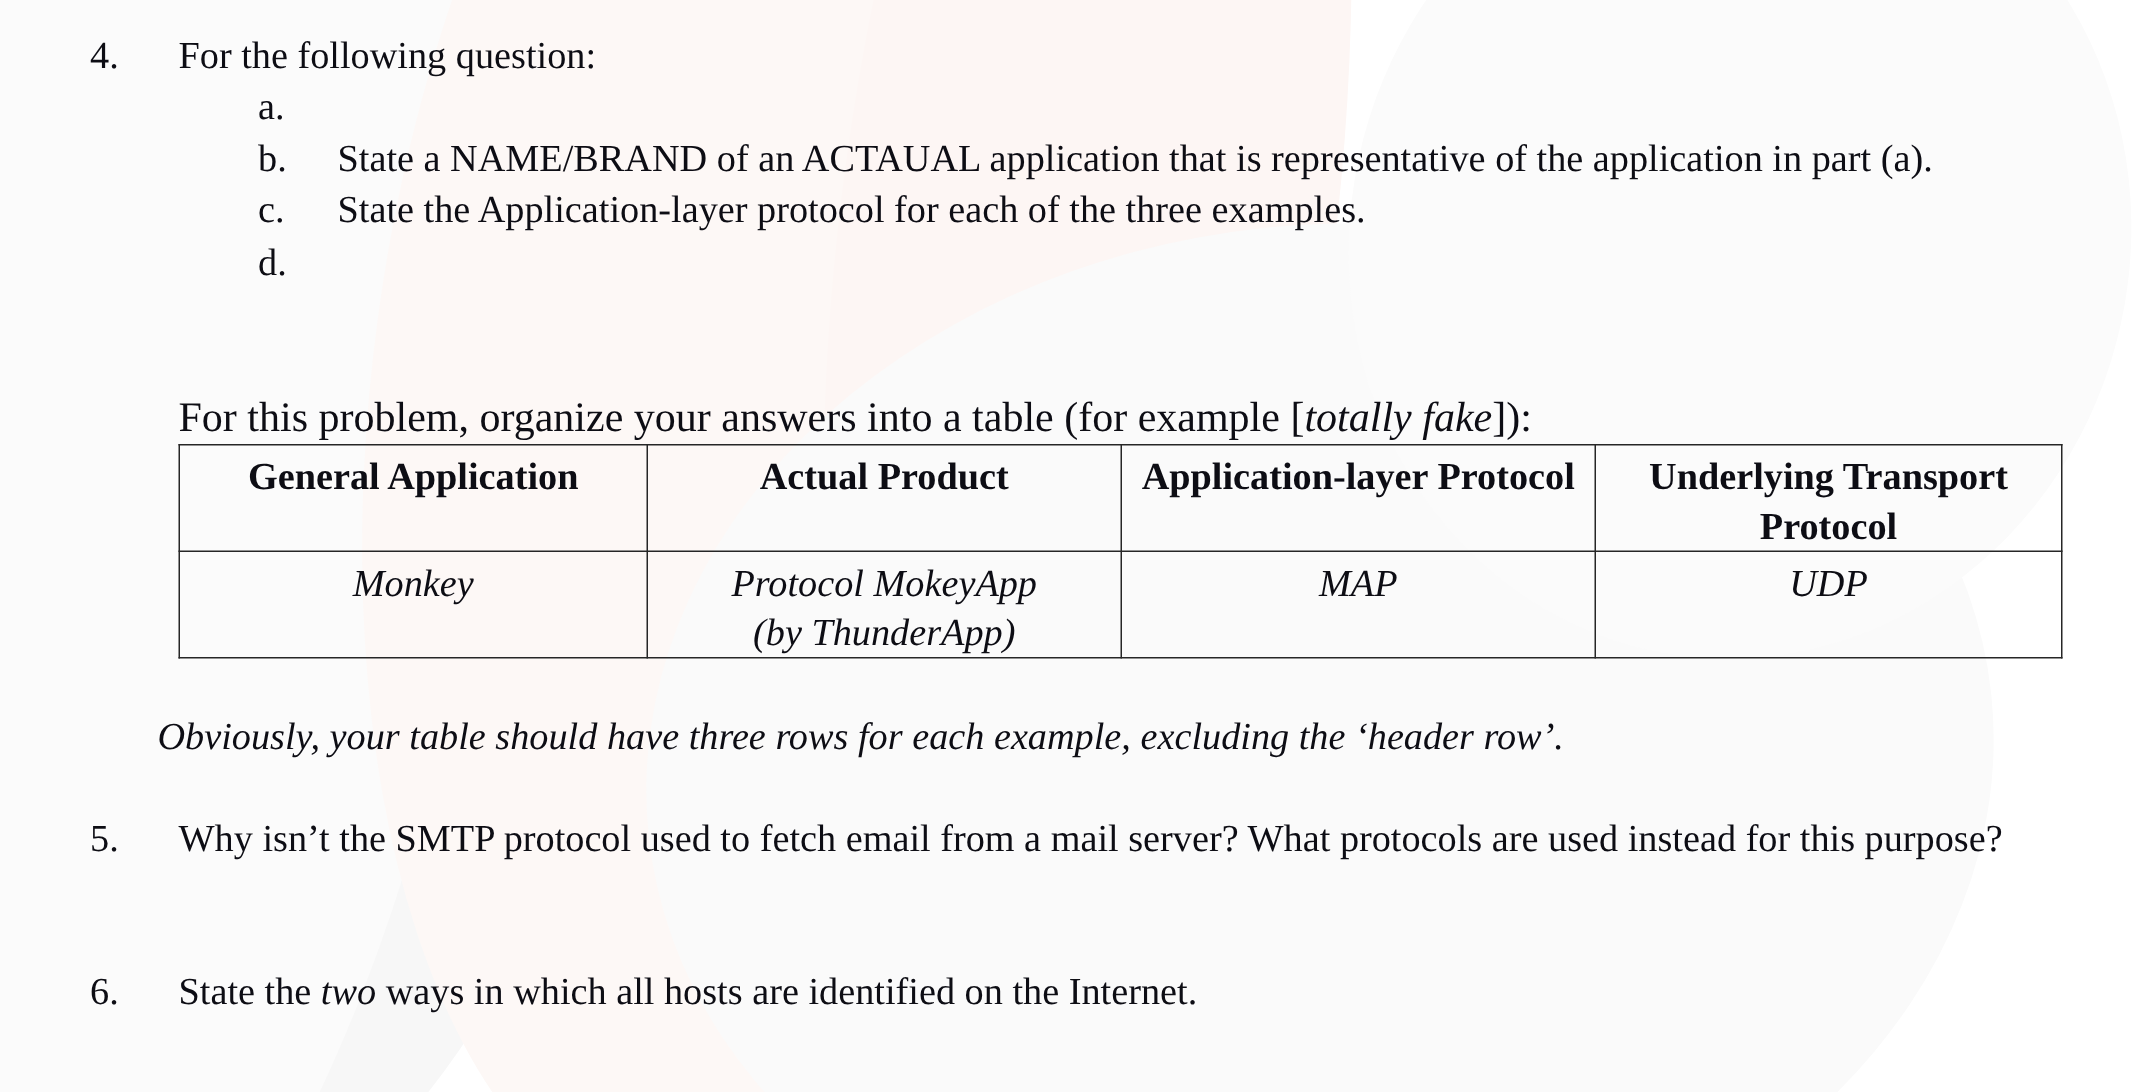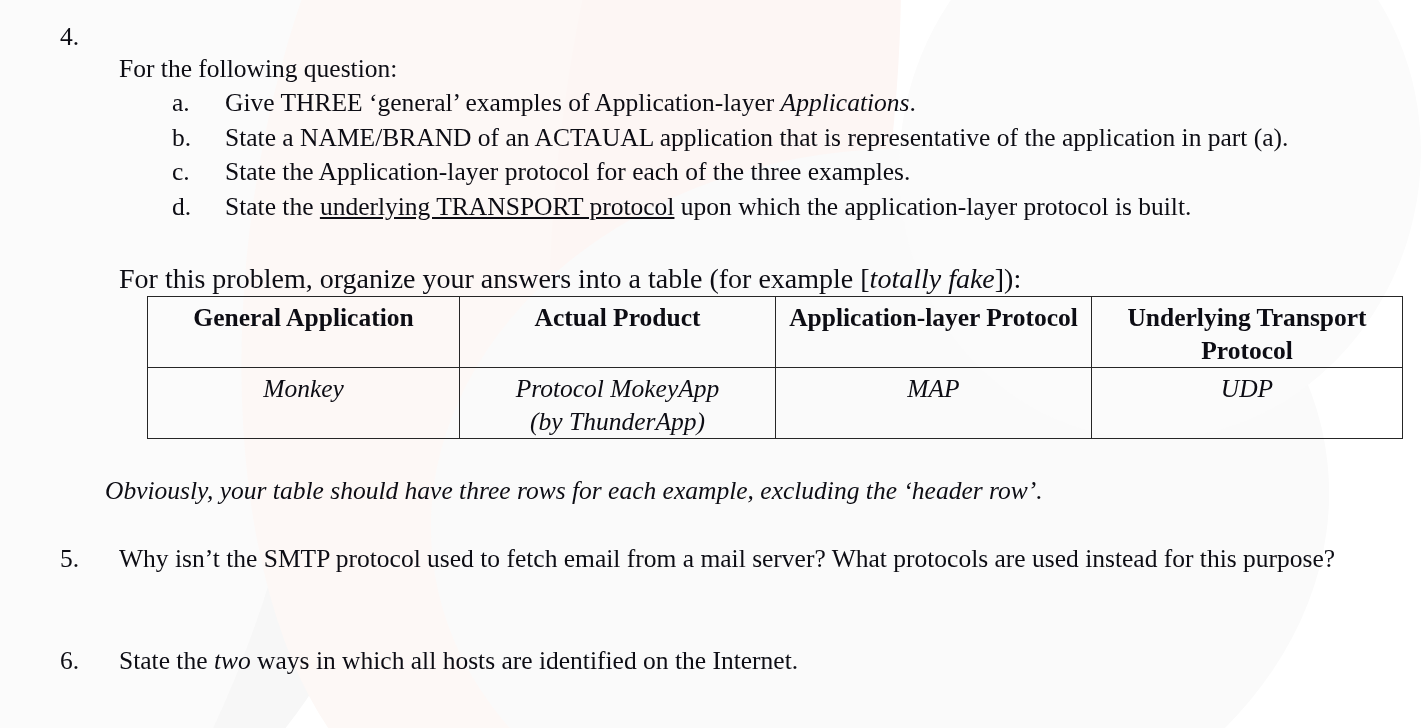--- a/index.html
+++ b/index.html
@@ -95,21 +95,20 @@
 
   
   #question-4 {
     left: 60px;
     top: 20px;
     width: 1340px;
   }
   #q4-intro {
     font-size: 25.5px;
     line-height: 34px;
-    margin-top: 32px;
   }
 
   .sublist {
     margin: 0;
     padding: 0;
     list-style: none;
   }
   .sub-item {
     display: flex;
     align-items: flex-start;
@@ -146,21 +145,20 @@
 
   
   #answer-table {
     position: absolute;
     left: 119px;
     top: 296px;
     width: 1251px;
     border-collapse: collapse;
     table-layout: fixed;
     background: transparent;
-    margin-left: 28px;
   }
   #answer-table td, #answer-table th {
     border: 1.6px solid #262626;
     padding: 0;
     vertical-align: top;
     text-align: center;
     font-size: 25.5px;
     line-height: 33px;
     background: transparent;
   }
@@ -221,36 +219,34 @@
 
   <div class="q-block" id="question-4">
     <div class="q-num">4.</div>
     <div class="q-body">
       <div id="q4-intro">For the following question:</div>
 
       <ul class="sublist">
 
         <li class="sub-item">
           <span class="sub-marker">a.</span>
-          <span class="sub-text"><span>Give THREE ‘general’ examples of Application-layer </span><i>Applications</i><span>.</span></span>
         </li>
 
         <li class="sub-item">
           <span class="sub-marker">b.</span>
           <span class="sub-text">State a NAME/BRAND of an ACTAUAL application that is representative of the application in part (a).</span>
         </li>
 
         <li class="sub-item">
           <span class="sub-marker">c.</span>
           <span class="sub-text">State the Application-layer protocol for each of the three examples.</span>
         </li>
 
         <li class="sub-item">
           <span class="sub-marker">d.</span>
-          <span class="sub-text"><span>State the </span><span class="u">underlying TRANSPORT protocol</span><span> upon which the application-layer protocol is built.</span></span>
         </li>
 
       </ul>
     </div>
   </div>
 
   <div id="table-lead"><span>For this problem, organize your answers into a table (for example [</span><i>totally fake</i><span>]):</span></div>
 
   <table id="answer-table">
     <thead>

